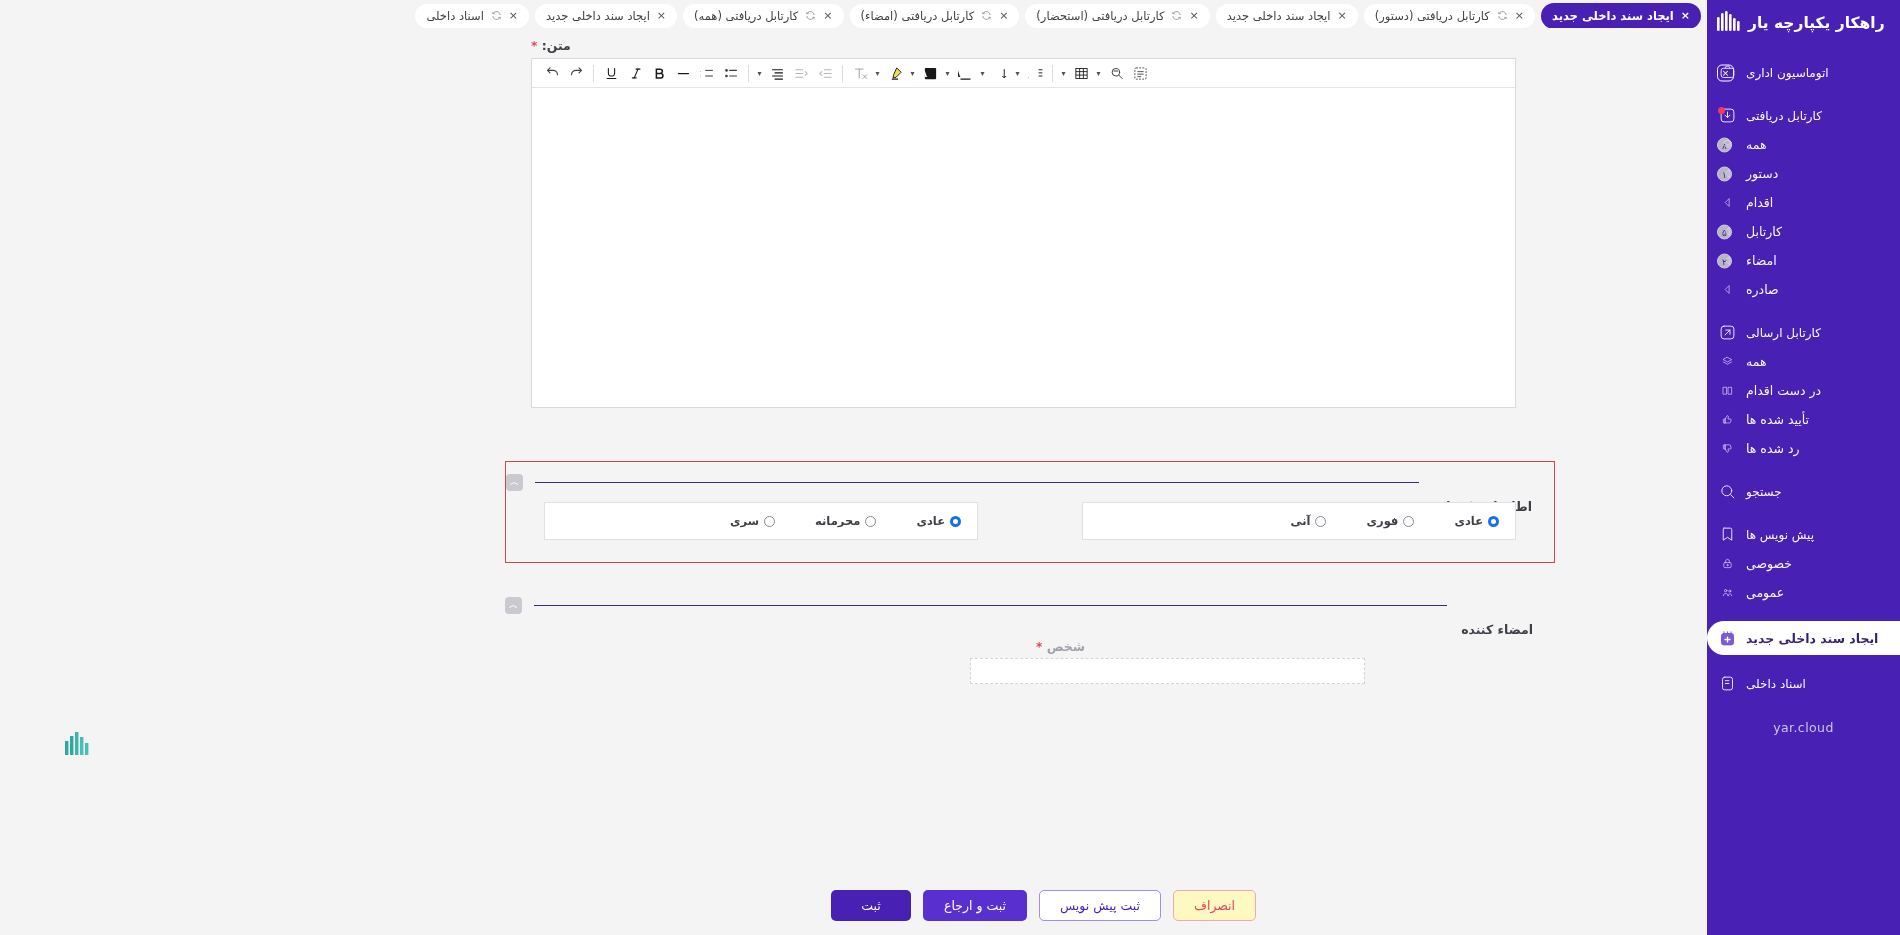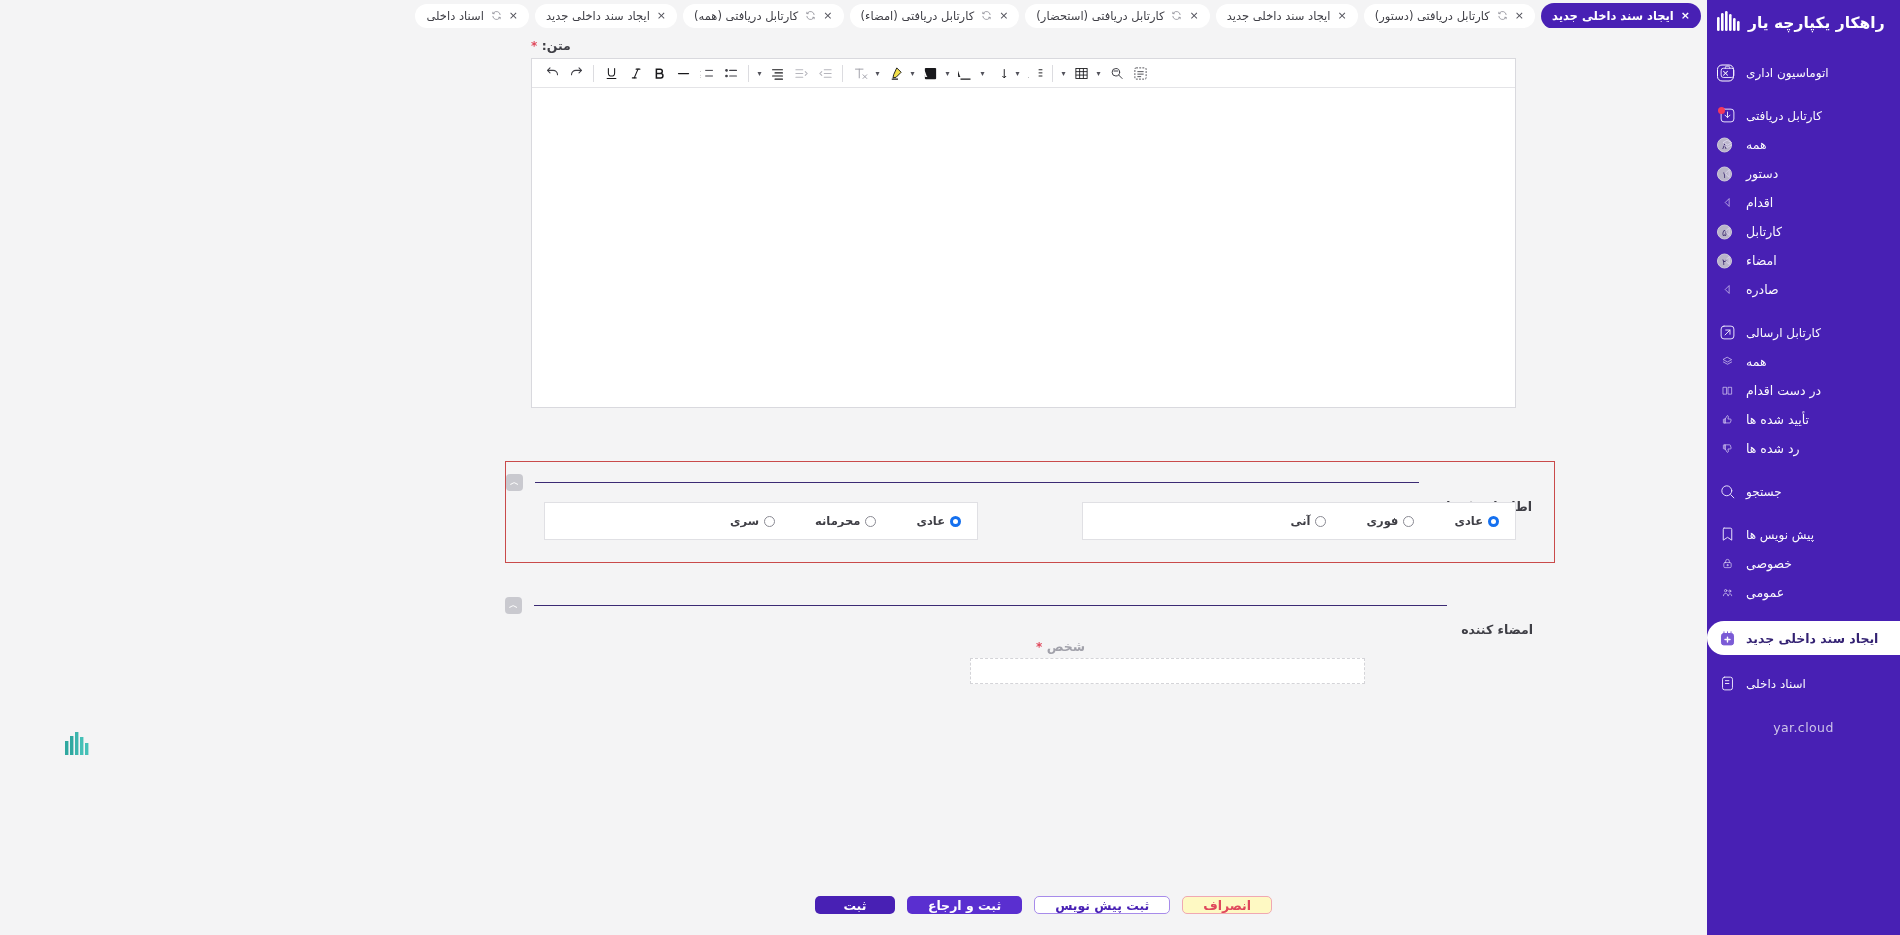--- a/index.html
+++ b/index.html
@@ -211,25 +211,24 @@
   
   #footer {
     position: absolute; bottom: 0; right: 193px;
     width: 1707px; height: 60px;
     background: #f4f4f5;
     display: flex; flex-direction: row; align-items: center; justify-content: center;
     gap: 12px;
     padding-left: 380px;
   }
   .btn {
-    height: 18px; min-width: 80px; padding: 0 20px;
+    height: 31px; min-width: 80px; padding: 0 20px;
     border-radius: 5px; font-size: 12.5px; cursor: pointer;
     display: flex; align-items: center; justify-content: center;
     border: 1px solid transparent;
-    font-weight: bold;
   }
   .btn.primary { background: #4820b4; color: #fff; }
   .btn.primary2 { background: #5a2fd0; color: #fff; }
   .btn.outline { background: #fff; color: #4820b4; border-color: #a78bea; }
   .btn.danger { background: #fef9c3; color: #e0485c; border-color: #f0a8b2; }
 
   .corner-logo { position: absolute; left: 68px; bottom: 178px; width: 24px; height: 22px; }
 </style>
 </head>
 <body>

